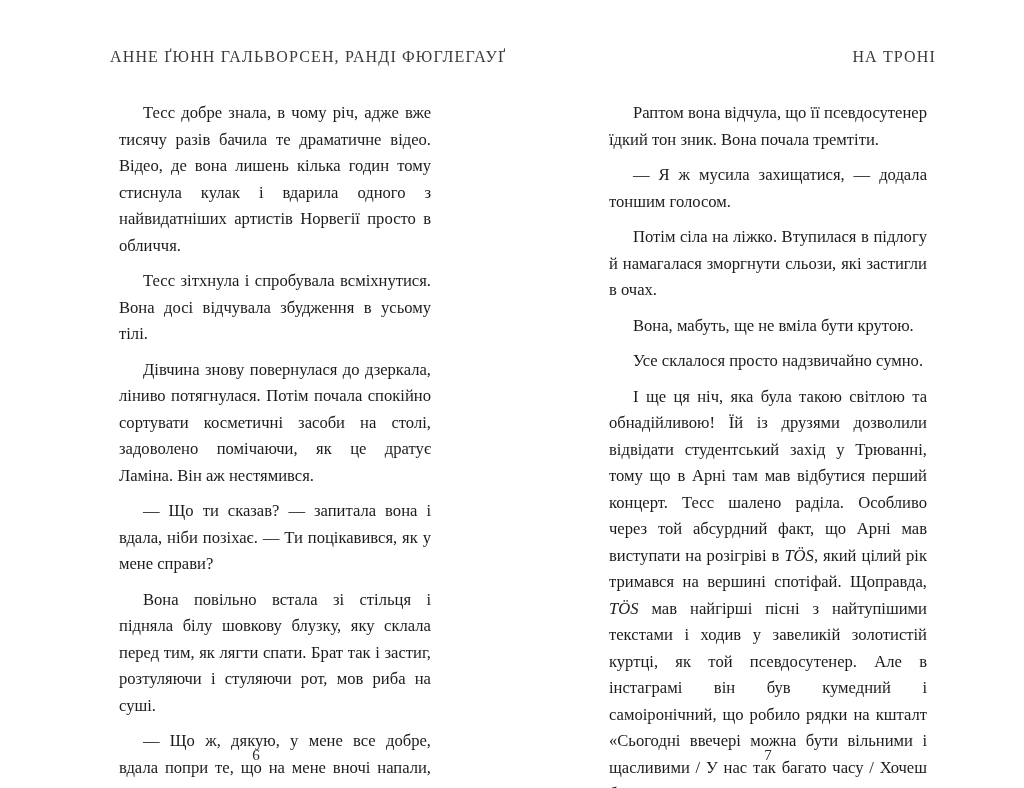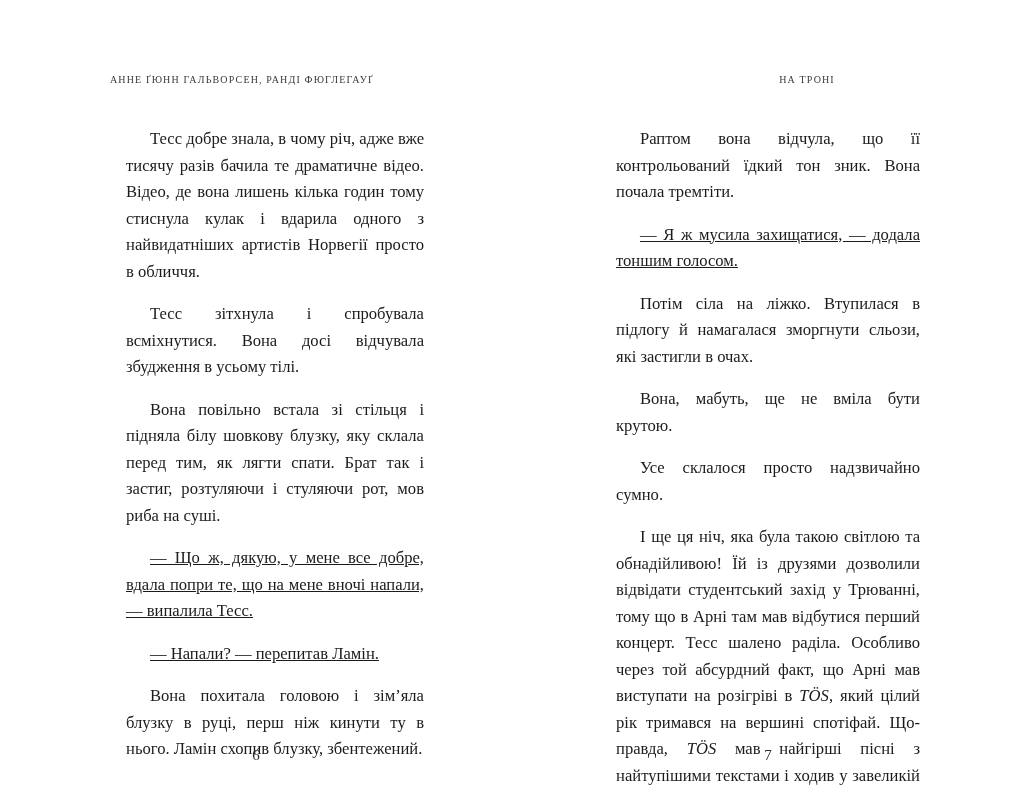--- a/index.html
+++ b/index.html
@@ -23,51 +23,49 @@
   .page {
     position: relative;
     width: 512px;
     height: 788px;
     box-sizing: border-box;
   }
   .page-left  { padding: 48px 72px 0 110px; }
   .page-right { padding: 48px 88px 0 88px; }
 
   .running-head {
-    font-size: 10px;
+    font-size: 16px;
     letter-spacing: 1.15px;
     color: #3a3a3a;
     text-transform: uppercase;
     font-variant: small-caps;
     white-space: nowrap;
     height: 20px;
-    margin-top: 26px;
   }
   .page-left .running-head  { text-align: left; }
-  .page-right .running-head { text-align: center; padding-left: 78px; }
+  .page-right .running-head { text-align: right; padding-left: 78px; }
 
   .body-text {
     margin-top: 32px;
     font-size: 16.6px;
     line-height: 26.5px;
     text-align: justify;
     text-justify: inter-word;
     hyphens: manual;
     -webkit-hyphens: manual;
   }
   .page-left .body-text  { width: 330px; }
   .page-right .body-text { width: 336px; }
 
   .body-text p {
-    margin: 16px;
+    margin: 9px;
     text-indent: 24px;
   }
   .body-text p.dash {
     text-indent: 24px;
-    text-decoration: underline;
   }
   .body-text i, .body-text em {
     font-style: italic;
   }
 
   .folio {
     position: absolute;
     bottom: 24px;
     left: 0;
     width: 100%;
@@ -81,32 +79,34 @@
 </head>
 <body>
 
 <div class="spread">
 
   <div class="page page-left">
     <div class="running-head">Анне Ґюнн Гальворсен, Ранді Фюглегауґ</div>
     <div class="body-text">
         <p>Тесс добре знала, в чому річ, адже вже ти­сячу разів бачила те драматичне відео. Відео, де вона лишень кілька годин тому стиснула ку­лак і вдарила одного з найвидатніших артистів Норвегії просто в обличчя.</p>
         <p>Тесс зітхнула і спробувала всміхнутися. Вона досі відчувала збудження в усьому тілі.</p>
+        <p>Дівчина знову повернулася до дзеркала, ліни­во потягнулася. Потім почала спокійно сортува­ти косметичні засоби на столі, задоволено помі­чаючи, як це дратує Ламіна. Він аж нестямився.</p>
+        <p class="dash">— Що ти сказав? — запитала вона і вдала, ніби позіхає. — Ти поцікавився, як у мене справи?</p>
         <p>Вона повільно встала зі стільця і підняла білу шовкову блузку, яку склала перед тим, як лягти спати. Брат так і застиг, розтуляючи і стуляючи рот, мов риба на суші.</p>
         <p class="dash">— Що ж, дякую, у мене все добре, вдала попри те, що на мене вночі напали, — випали­ла Тесс.</p>
         <p class="dash">— Напали? — перепитав Ламін.</p>
         <p>Вона похитала головою і зім’яла блузку в руці, перш ніж кинути ту в нього. Ламін схопив блуз­ку, збентежений.</p>
       </div>
     <div class="folio">6</div>
   </div>
 
   <div class="page page-right">
     <div class="running-head">На троні</div>
     <div class="body-text">
-        <p>Раптом вона відчула, що її контрольований їдкий тон зник. Вона почала тремтіти.</p>
+        <p>Раптом вона відчула, що її псевдосутенер їдкий тон зник. Вона почала тремтіти.</p>
         <p class="dash">— Я ж мусила захищатися, — додала тон­шим голосом.</p>
         <p>Потім сіла на ліжко. Втупилася в підлогу й на­магалася зморгнути сльози, які застигли в очах.</p>
         <p>Вона, мабуть, ще не вміла бути крутою.</p>
         <p>Усе склалося просто надзвичайно сумно.</p>
         <p>І ще ця ніч, яка була такою світлою та об­надійливою! Їй із друзями дозволили відвідати студентський захід у Трюванні, тому що в Арні там мав відбутися перший концерт. Тесс шале­но раділа. Особливо через той абсурдний факт, що Арні мав виступати на розігріві в <i>TÖS</i>, який цілий рік тримався на вершині спотіфай. Що­правда, <i>TÖS</i> мав найгірші пісні з найтупішими текстами і ходив у завеликій золотистій куртці, як той псевдосутенер. Але в інстаграмі він був кумедний і самоіронічний, що робило рядки на кшталт «Сьогодні ввечері можна бути вільними і щасливими / У нас так багато часу / Хочеш бути моєю шльондрою номер 69?» комічними. До того ж у нього було понад пів мільйона під­писників. Арні обіцяв їх познайомити, і Тесс уже уявляла, що напише у своєму дописі, коли по­значить . Її 67 530 підписників в інстаграмі й ті, хто стежить за її косметичними каналами в ютубі й тіктоці, здебільшого молоді дівчата. Вони будуть у захваті, що Тесс тусується з ним!</p>
       </div>
     <div class="folio">7</div>
   </div>
 
 </div>

